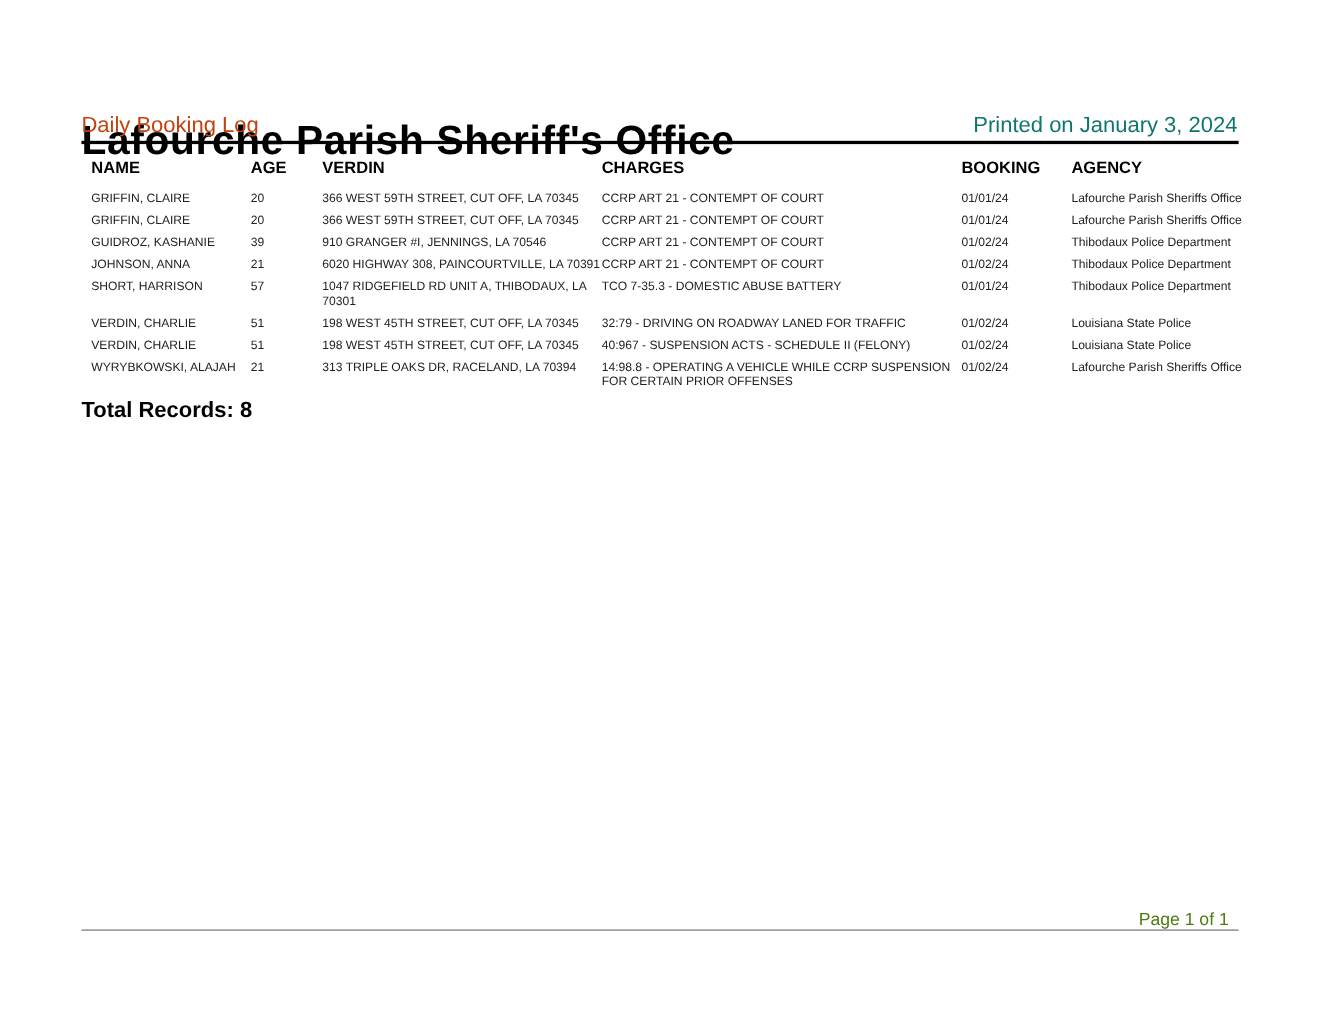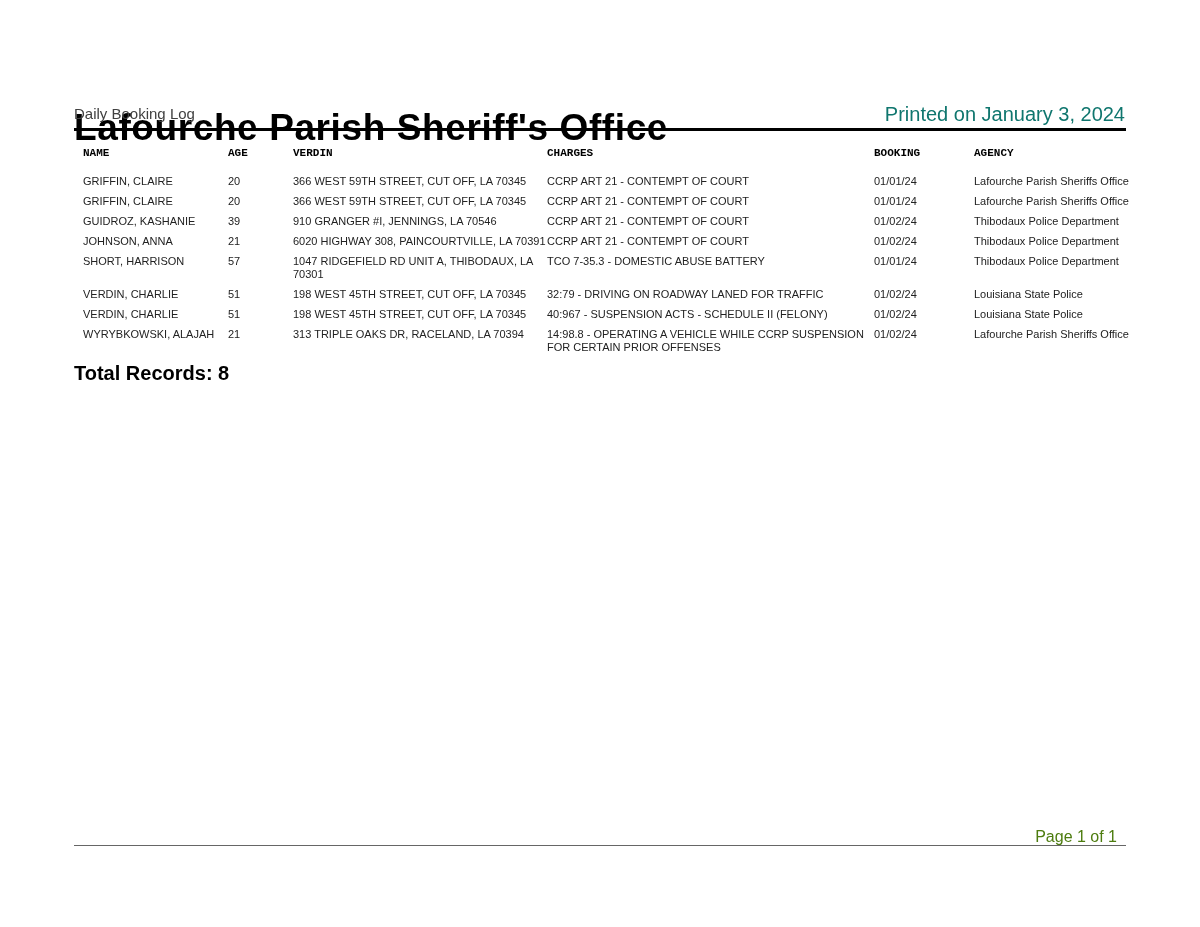--- a/index.html
+++ b/index.html
@@ -30,22 +30,22 @@
       font-weight: bold;
       letter-spacing: 0.6px;
       line-height: 38px;
       white-space: nowrap;
       margin-top: 41px;
     }
     .subtitle {
       position: absolute;
       left: 0;
       top: 104px;
-      font-size: 15px;
-      color: #404040;
+      font-size: 20px;
+      color: #c2410c;
       line-height: 20px;
     }
     .printed {
       position: absolute;
       right: 1px;
       top: 104px;
       font-size: 20px;
       color: #0f766e;
       line-height: 20px;
     }
@@ -61,29 +61,28 @@
       position: absolute;
       left: 0;
       top: 147px;
       border-collapse: collapse;
       table-layout: fixed;
       width: 1052px;
       font-size: 11px;
       color: #222;
     }
     table.log th {
-      font-size: 11px;
+      font-size: 15px;
       font-weight: bold;
       text-align: left;
       color: #000;
       padding: 0 0 16px 0;
       height: 12px;
       line-height: 12px;
       vertical-align: top;
-      font-family: Liberation Mono, monospace;
     }
     table.log td {
       padding: 0 0 7px 0;
       line-height: 13px;
       vertical-align: top;
       white-space: normal;
     }
     .c-name { width: 145px; padding-left: 9px !important; }
     .c-age { width: 33px; text-align: left; padding-right: 32px !important; }
     .c-addr { width: 254px; }

